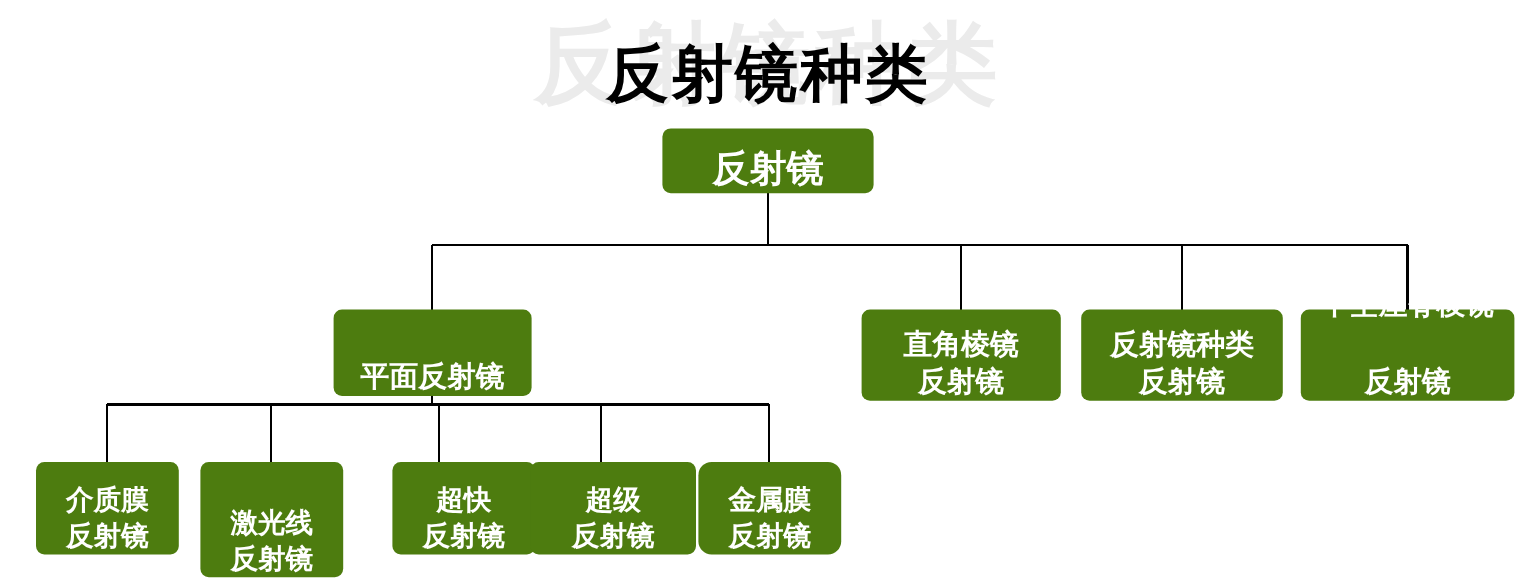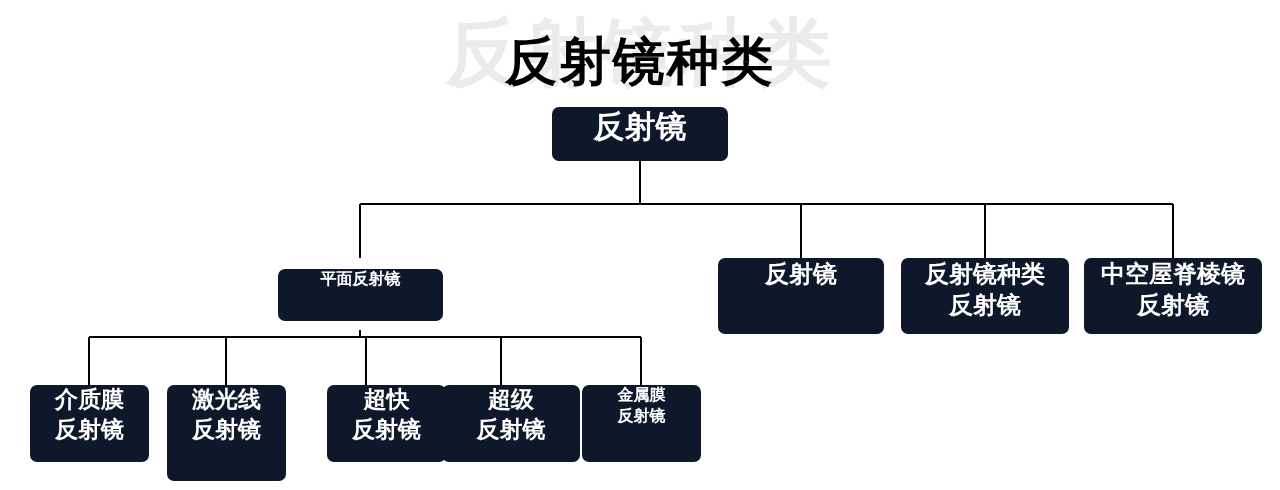--- a/index.html
+++ b/index.html
@@ -42,46 +42,46 @@
     z-index: 2;
   }
   svg.connectors {
     position: absolute;
     left: 0;
     top: 0;
     z-index: 3;
   }
   .node {
     position: absolute;
-    background: #0f172a;
+    background: #4d7c0f;
     color: #ffffff;
     font-weight: bold;
     border-radius: 7px;
     display: flex;
     flex-direction: column;
     align-items: center;
-    justify-content: flex-start;
+    justify-content: flex-end;
     text-align: center;
     line-height: 1.3;
     z-index: 4;
   }
   .node .ln { display: block; }
 
   .n-root   { left: 552px; top: 107px; width: 176px; height: 54px;  font-size: 31px; }
 
-  .n-plane  { left: 278px; top: 269px; width: 165px; height: 52px;  font-size: 16px; }
+  .n-plane  { left: 278px; top: 258px; width: 165px; height: 72px;  font-size: 24px; }
   .n-rap    { left: 718px; top: 258px; width: 166px; height: 76px;  font-size: 24px; }
   .n-oap    { left: 901px; top: 258px; width: 168px; height: 76px;  font-size: 24px; }
-  .n-hrp    { left: 1084px; top: 258px; width: 178px; height: 76px; font-size: 24px; }
+  .n-hrp    { left: 1084px; top: 258px; width: 178px; height: 76px; font-size: 24px; gap: 33px; }
 
   .n-diel   { left: 30px;  top: 385px; width: 119px; height: 77px;  font-size: 23px; }
   .n-laser  { left: 167px; top: 385px; width: 119px; height: 96px;  font-size: 23px; }
   .n-ultra  { left: 307px; top: 385px; width: 119px; height: 77px;  font-size: 23px; margin-left: 20px; }
   .n-super  { left: 442px; top: 385px; width: 138px; height: 77px;  font-size: 23px; }
-  .n-metal  { left: 582px; top: 385px; width: 119px; height: 77px;  font-size: 16px; }
+  .n-metal  { left: 582px; top: 385px; width: 119px; height: 77px;  font-size: 23px; border-radius: 11px; }
 </style>
 </head>
 <body>
 
 <div class="title-ghost">反射镜种类</div>
 <div class="title-main">反射镜种类</div>
 
 <svg class="connectors" width="1280" height="490" viewBox="0 0 1280 490" stroke="#000000" stroke-width="2" shape-rendering="crispEdges">
 
   <line x1="640" y1="161" x2="640" y2="205"></line>
@@ -104,20 +104,21 @@
 
 <div class="node n-root">
   <span class="ln">反射镜</span>
 </div>
 
 <div class="node n-plane">
   <span class="ln">平面反射镜</span>
 </div>
 
 <div class="node n-rap">
+  <span class="ln">直角棱镜</span>
   <span class="ln">反射镜</span>
 </div>
 
 <div class="node n-oap">
   <span class="ln">反射镜种类</span>
   <span class="ln">反射镜</span>
 </div>
 
 <div class="node n-hrp">
   <span class="ln">中空屋脊棱镜</span>

